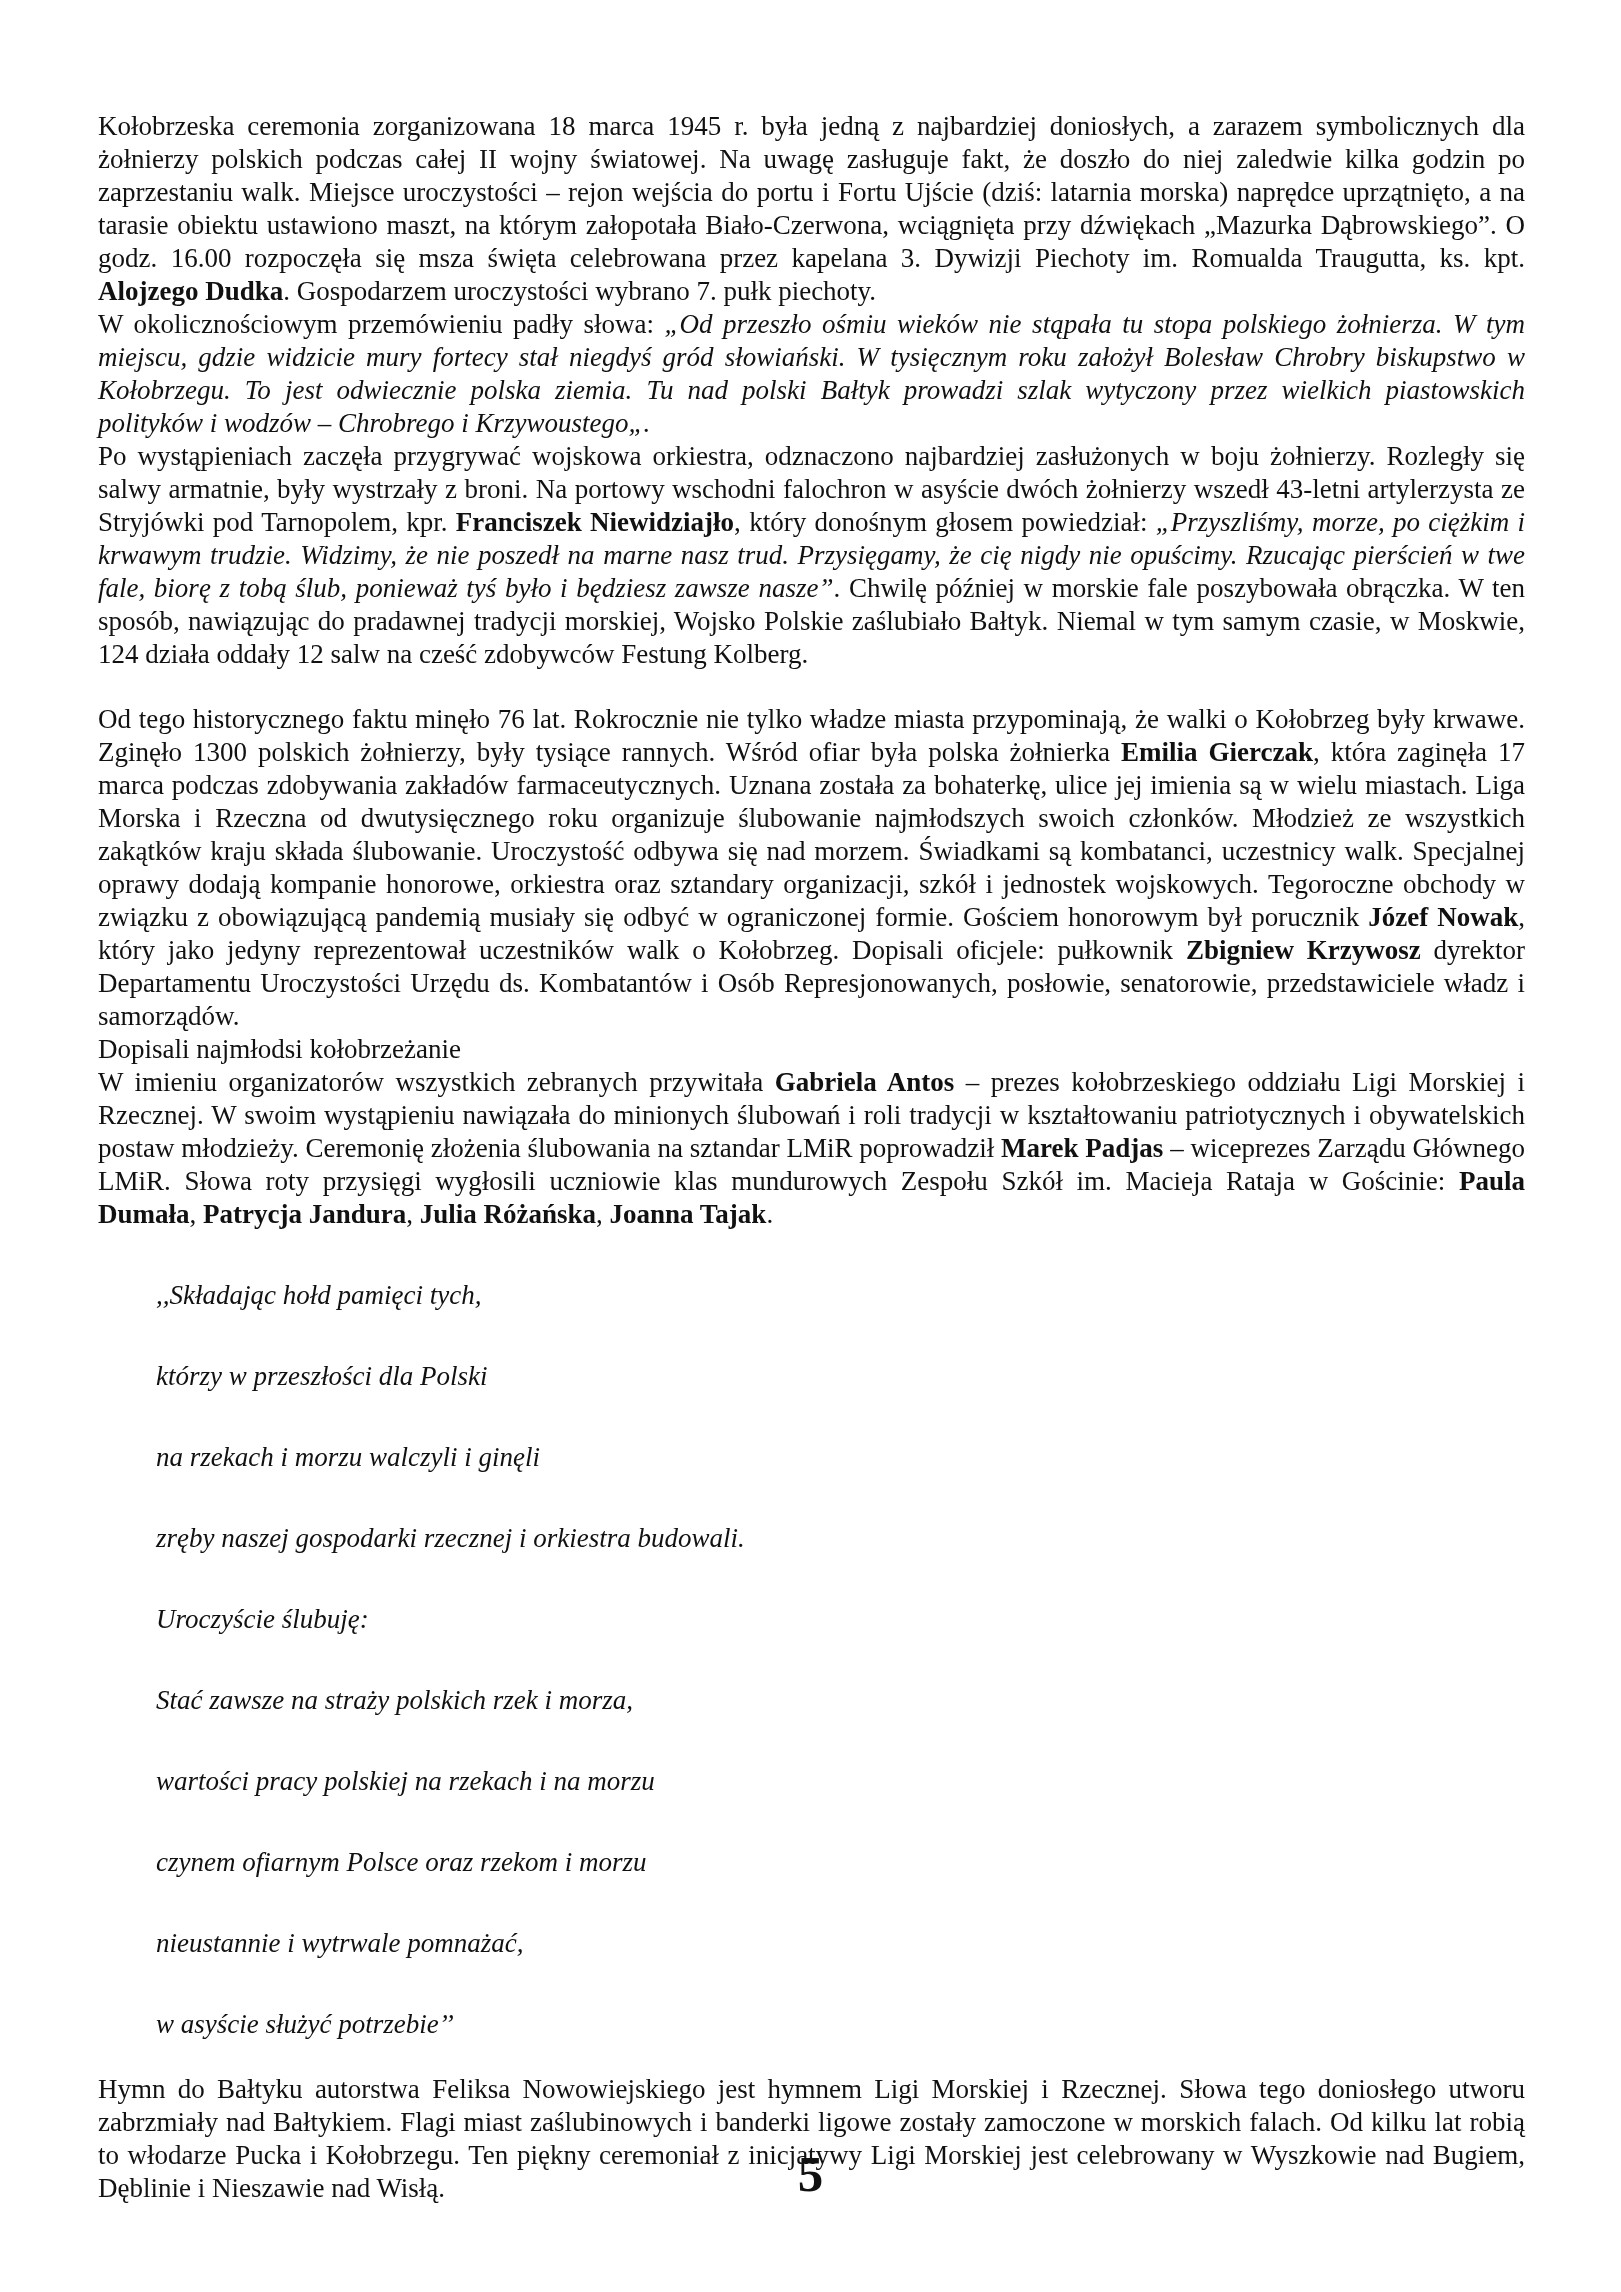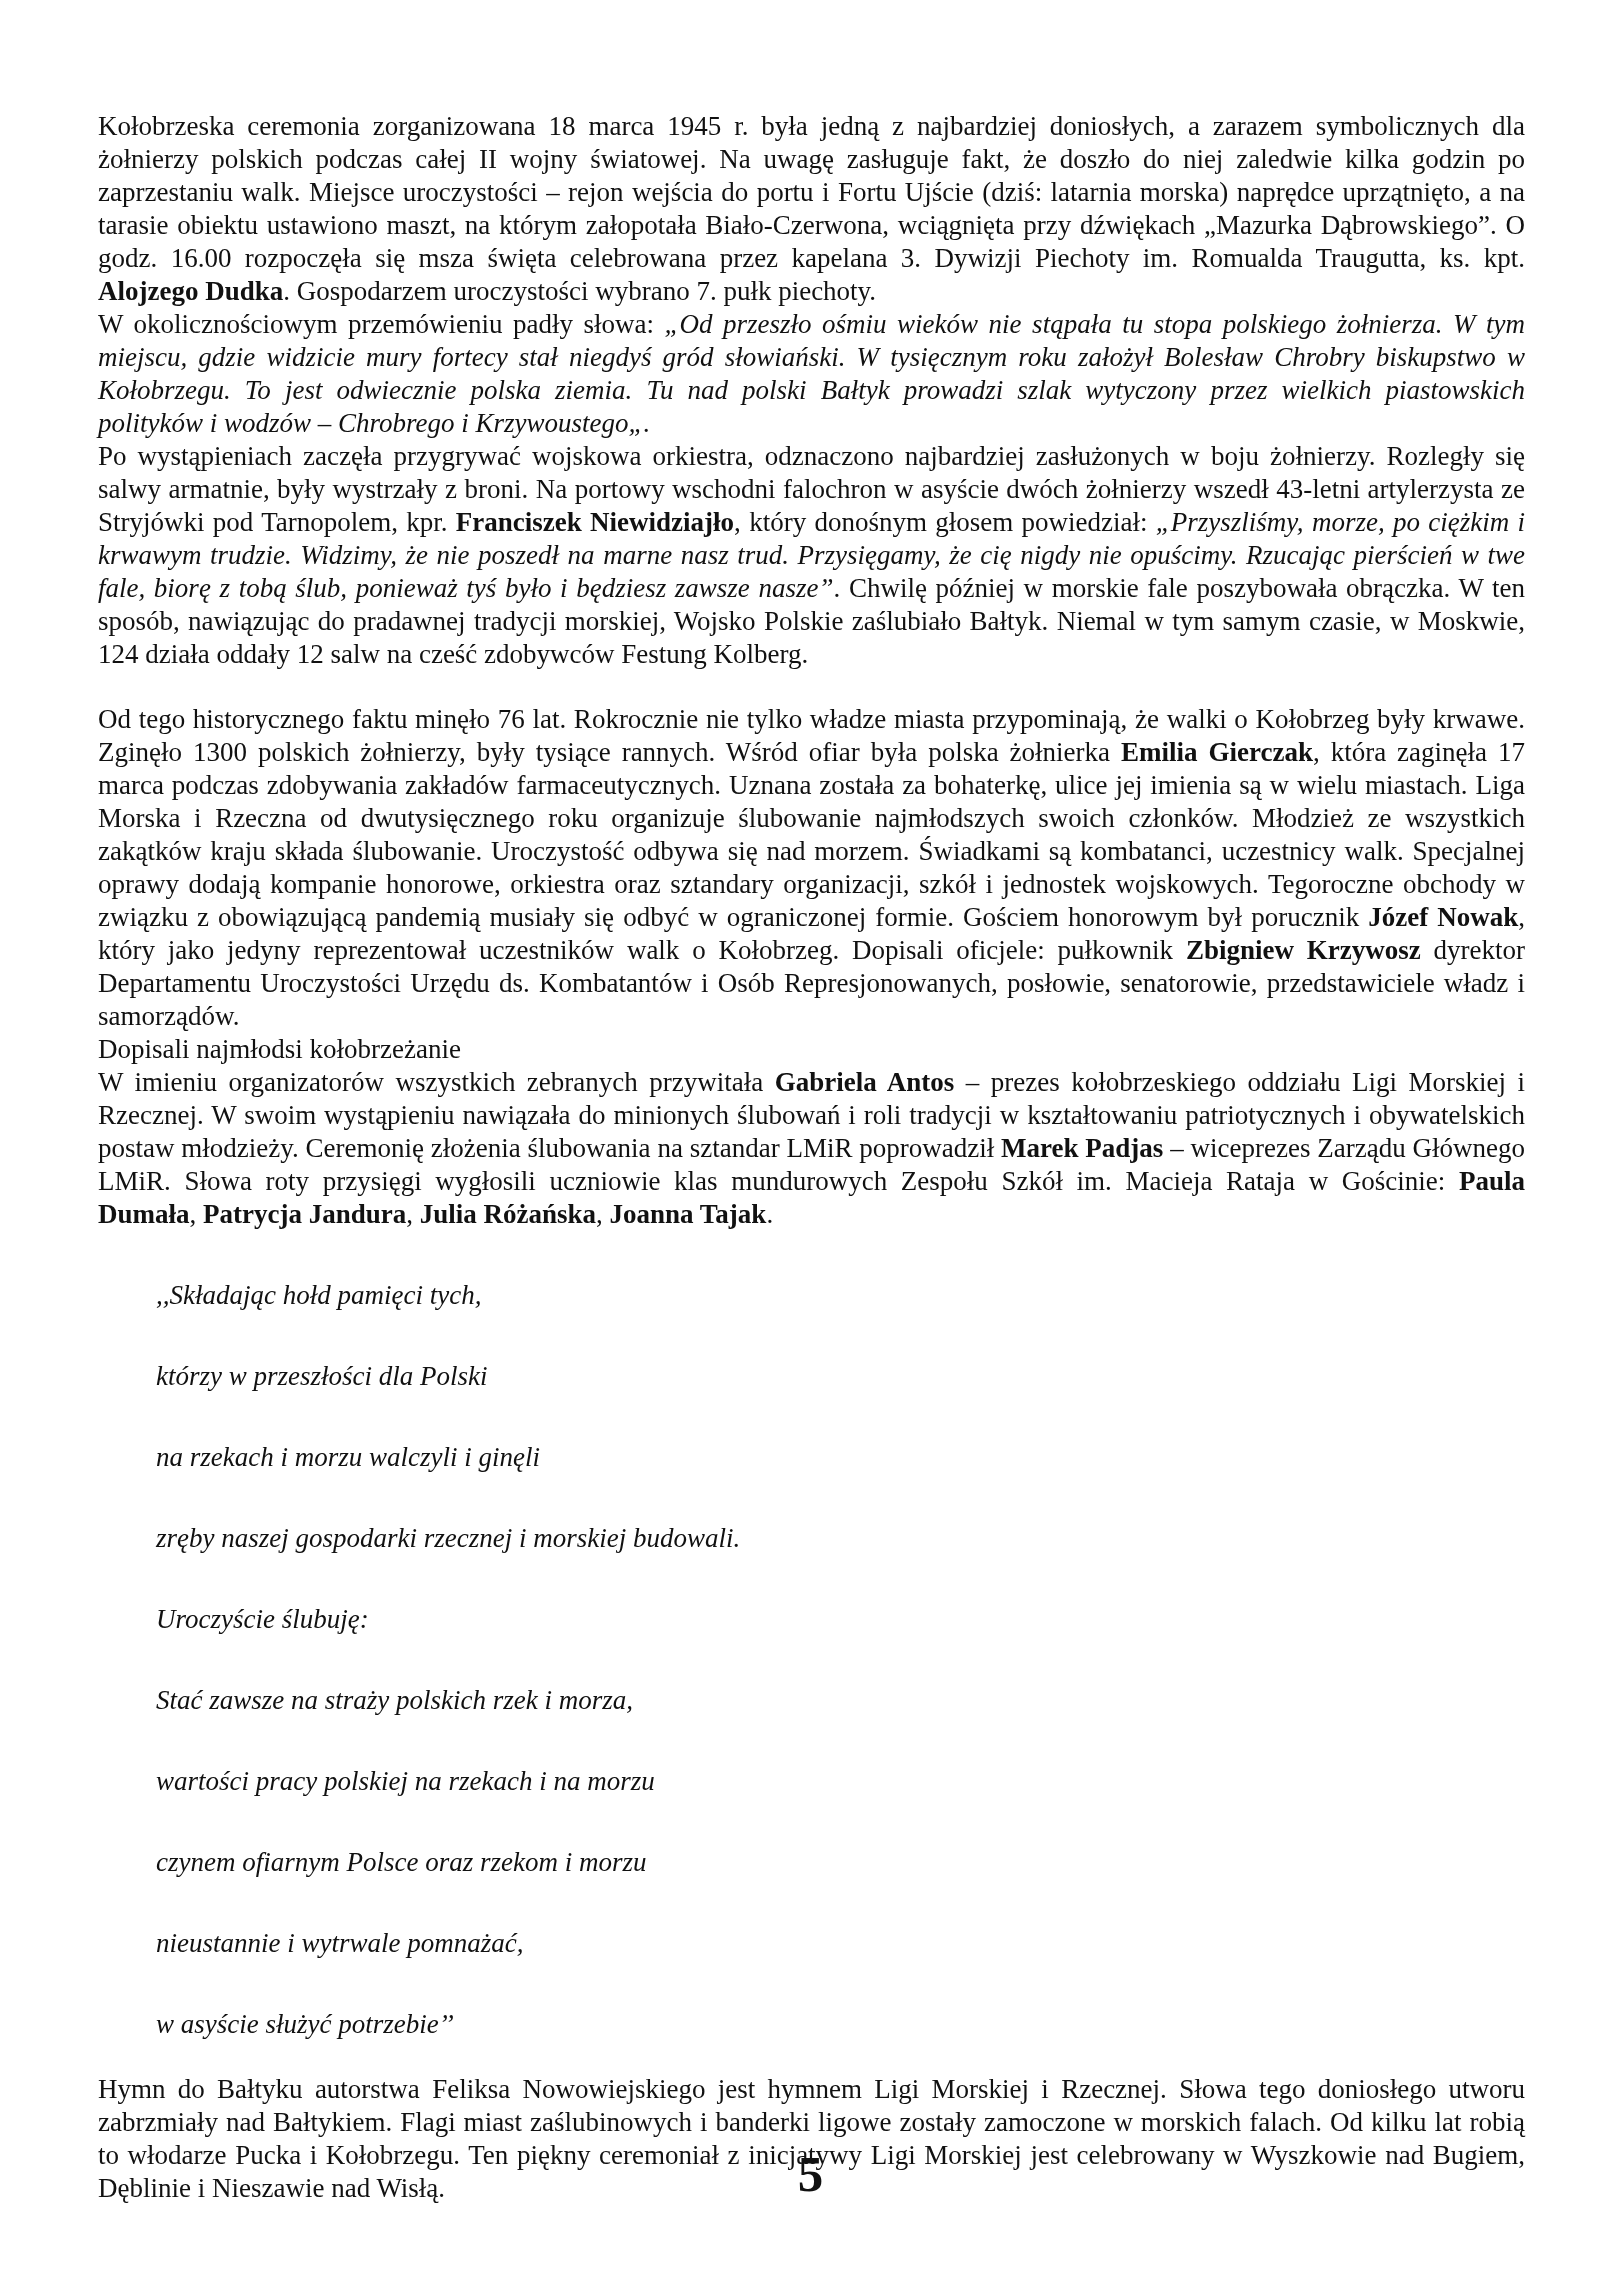--- a/index.html
+++ b/index.html
@@ -46,21 +46,21 @@
       <div class="gap"></div>
       <p class="para"><span>Od tego historycznego faktu minęło 76 lat. Rokrocznie nie tylko władze miasta przypominają, że walki o Kołobrzeg były krwawe. Zginęło 1300 polskich żołnierzy, były tysiące rannych. Wśród ofiar była polska żołnierka </span><b>Emilia Gierczak</b><span>, która zaginęła 17 marca podczas zdobywania zakładów farmaceutycznych. Uznana została za bohaterkę, ulice jej imienia są w wielu miastach. Liga Morska i Rzeczna od dwutysięcznego roku organizuje ślubowanie najmłodszych swoich członków. Młodzież ze wszystkich zakątków kraju składa ślubowanie. Uroczystość odbywa się nad morzem. Świadkami są kombatanci, uczestnicy walk. Specjalnej oprawy dodają kompanie honorowe, orkiestra oraz sztandary organizacji, szkół i jednostek wojskowych. Tegoroczne obchody w związku z obowiązującą pandemią musiały się odbyć w ograniczonej formie. Gościem honorowym był porucznik </span><b>Józef Nowak</b><span>, który jako jedyny reprezentował uczestników walk o Kołobrzeg. Dopisali oficjele: pułkownik </span><b>Zbigniew Krzywosz</b><span> dyrektor Departamentu Uroczystości Urzędu ds. Kombatantów i Osób Represjonowanych, posłowie, senatorowie, przedstawiciele władz i samorządów.</span></p>
       <p class="para"><span>Dopisali najmłodsi kołobrzeżanie</span></p>
       <p class="para"><span>W imieniu organizatorów wszystkich zebranych przywitała </span><b>Gabriela Antos</b><span> – prezes kołobrzeskiego oddziału Ligi Morskiej i Rzecznej. W swoim wystąpieniu nawiązała do minionych ślubowań i roli tradycji w kształtowaniu patriotycznych i obywatelskich postaw młodzieży. Ceremonię złożenia ślubowania na sztandar LMiR poprowadził </span><b>Marek Padjas</b><span> – wiceprezes Zarządu Głównego LMiR. Słowa roty przysięgi wygłosili uczniowie klas mundurowych Zespołu Szkół im. Macieja Rataja w Gościnie: </span><b>Paula Dumała</b><span>, </span><b>Patrycja Jandura</b><span>, </span><b>Julia Różańska</b><span>, </span><b>Joanna Tajak</b><span>.</span></p>
     </div>
 
   <div class="verse" id="verse">
       <span class="verse-line">,,Składając hołd pamięci tych,</span>
       <span class="verse-line">którzy w przeszłości dla Polski</span>
       <span class="verse-line">na rzekach i morzu walczyli i ginęli</span>
-      <span class="verse-line">zręby naszej gospodarki rzecznej i morskiej budowali.</span>
+      <span class="verse-line">zręby naszej gospodarki rzecznej i orkiestra budowali.</span>
       <span class="verse-line">Uroczyście ślubuję:</span>
       <span class="verse-line">Stać zawsze na straży polskich rzek i morza,</span>
       <span class="verse-line">wartości pracy polskiej na rzekach i na morzu</span>
       <span class="verse-line">czynem ofiarnym Polsce oraz rzekom i morzu</span>
       <span class="verse-line">nieustannie i wytrwale pomnażać,</span>
       <span class="verse-line">w asyście służyć potrzebie’’</span>
     </div>
 
   <div class="gap"></div>
 

